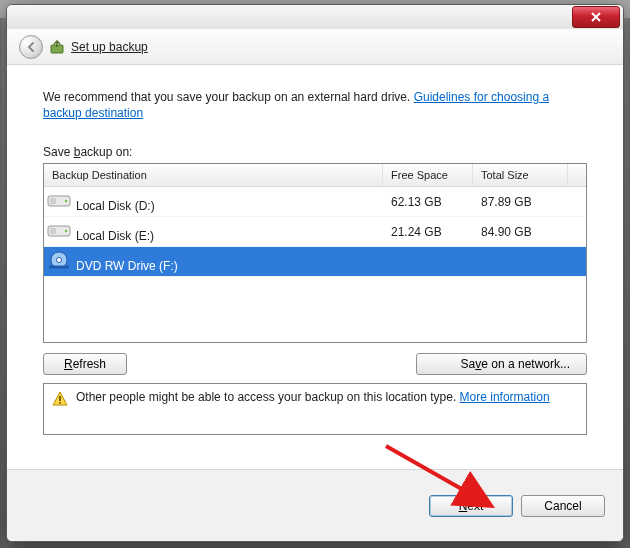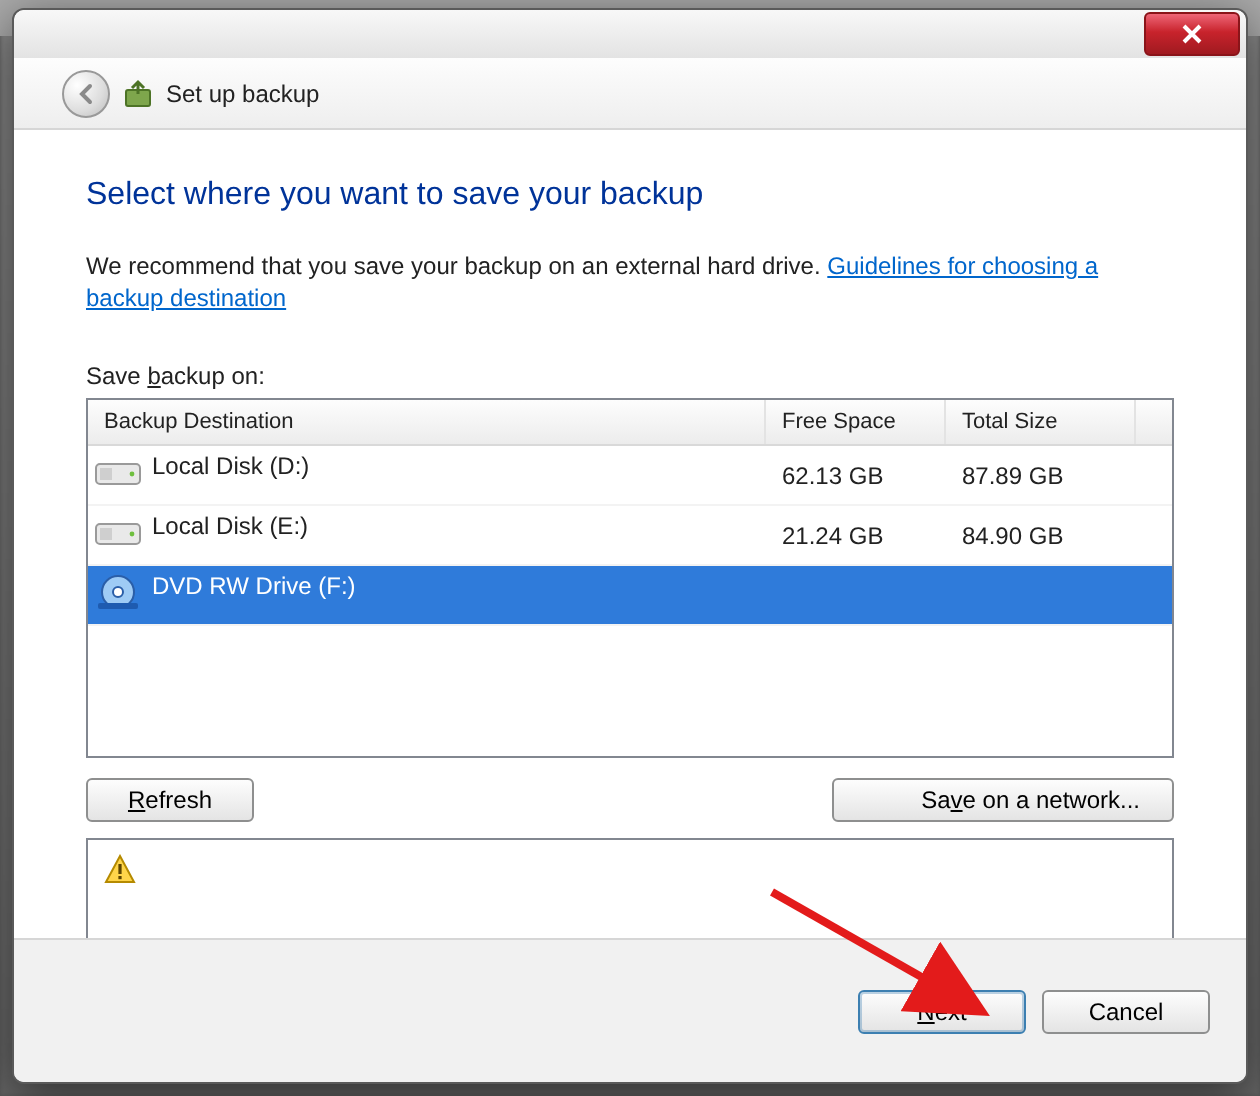--- a/index.html
+++ b/index.html
@@ -24,21 +24,21 @@
     width:48px; margin:1px 3px;
     background:linear-gradient(#e67,#c8232c 45%,#a01a20);
     border:1px solid #8a1419; border-radius:3px;
     color:#fff; display:flex; align-items:center; justify-content:center;
     font-size:12px; font-weight:bold;
   }
 
   .header {
     height:36px; background:linear-gradient(#fdfdfd,#eee);
     border-bottom:1px solid #d6d6d6; display:flex; align-items:center;
-    padding:0 24px; gap:6px; font-size:12px; color:#222;
+    padding:0 12px; gap:6px; font-size:12px; color:#222;text-decoration:underline;
   }
   .back-btn {
     width:24px; height:24px; border-radius:50%;
     background:radial-gradient(circle at 30% 30%,#fff,#ddd 60%,#bbb);
     border:1px solid #999; display:flex; align-items:center; justify-content:center;
     color:#7a7a7a; font-size:14px;
   }
   .hdr-icon { width:16px; height:16px; }
 
   .content { flex:1; padding:24px 36px 12px 36px; font-size:12px; color:#222; overflow:auto; }
@@ -58,21 +58,21 @@
   .col-free { width:90px; }
   .col-total { width:95px; }
   .col-pad  { width:18px; border-right:none; }
 
   .list-body { min-height:155px; }
   .row {
     display:flex; align-items:center; padding:3px 0;
     border-bottom:1px solid #f3f3f3; font-size:12px;
   }
   .row.selected { background:#2f7bda; color:#fff; }
-  .cell-dest { flex:1; display:flex; align-items:flex-start; gap:4px; padding-left:2px; }
+  .cell-dest { flex:1; display:flex; align-items:flex-end; gap:4px; padding-left:2px; }
   .cell-free { width:90px; padding-left:8px; }
   .cell-total{ width:95px; padding-left:8px; }
   .cell-pad  { width:18px; }
 
   .drive-icon { width:26px; height:20px; flex:none; }
   .dvd-icon   { width:26px; height:20px; flex:none; }
 
   .below-list { display:flex; justify-content:space-between; margin-top:10px; }
   button.btn {
     font:12px "Segoe UI",Tahoma,sans-serif;
@@ -127,21 +127,20 @@
       </svg>
     </div>
     <svg class="hdr-icon" viewBox="0 0 16 16">
       <rect x="2" y="6" width="12" height="8" rx="1" fill="#7ea64c" stroke="#4d7326"></rect>
       <path d="M8 2 L8 8 M5 5 L8 2 L11 5" stroke="#4d7326" stroke-width="1.5" fill="none"></path>
     </svg>
     <span>Set up backup</span>
   </div>
 
   <div class="content">
-    <h1>Select where you want to save your backup</h1>
     <p class="intro">
       <span>We recommend that you save your backup on an external hard drive. </span><a class="link">Guidelines for choosing a backup destination</a>
     </p>
 
     <div class="gap18"></div>
 
     <div class="list-label">
       <span>Save </span><span class="underline-letter">b</span><span>ackup on:</span>
     </div>
 
@@ -203,20 +202,23 @@
         <span>Sa</span><span class="underline-letter">v</span><span>e on a network...</span>
       </button>
     </div>
 
     <div class="info-box">
       <svg class="warn-icon" viewBox="0 0 16 16">
         <path d="M8 1 L15 14 L1 14 Z" fill="#ffd54a" stroke="#b58a00"></path>
         <rect x="7.2" y="5" width="1.6" height="5" fill="#5c4400"></rect>
         <rect x="7.2" y="11" width="1.6" height="1.6" fill="#5c4400"></rect>
       </svg>
+      <div>
+        <span>Other people might be able to access your backup on this location type. </span><a class="link">More information</a>
+      </div>
     </div>
   </div>
 
   <div class="footer">
     <button class="btn btn-primary">
       <span class="underline-letter">N</span><span>ext</span>
     </button>
     <button class="btn">Cancel</button>
   </div>
 </div>

